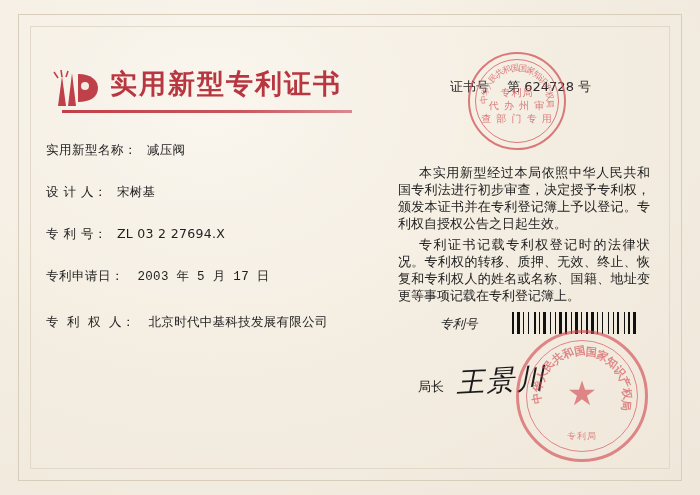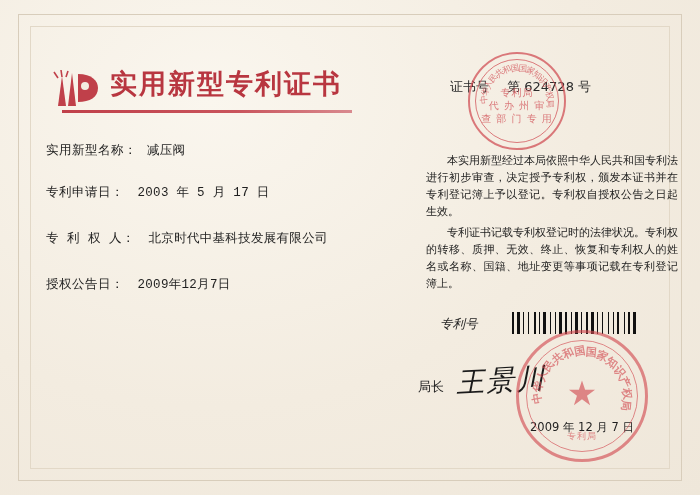--- a/index.html
+++ b/index.html
@@ -107,27 +107,26 @@
     display: inline-block;
     margin-left: 6px;
     letter-spacing: 0.3px;
   }
   .field-row.tall { height: 46px; font-family: Liberation Mono, monospace; }
 
   
   .body-text {
     position: absolute;
     left: 398px;
-    top: 152px;
+    top: 164px;
     width: 252px;
-    font-size: 11px;
+    font-size: 13px;
     line-height: 17px;
     color: #1d1d1d;
     text-align: justify;
-    margin-left: 28px;
   }
   .body-text p {
     margin: 0 0 4px 0;
     text-indent: 21px;
   }
 
   
   .patent-no-block {
     position: absolute;
     left: 440px;
@@ -317,32 +316,36 @@
       <span class="label">证书号</span>
       <span class="value">第 624728 号</span>
     </div>
   </div>
 
   <div class="fields">
     <div class="field-row">
       <span class="fl">实用新型名称：</span>
       <span class="fv">减压阀</span>
     </div>
+    <div class="field-row">
+      <span class="fl">设 计 人：</span>
+      <span class="fv">宋树基</span>
+    </div>
+    <div class="field-row">
+      <span class="fl">专 利 号：</span>
+      <span class="fv">ZL 03 2 27694.X</span>
+    </div>
     <div class="field-row tall">
       <span class="fl">专利申请日：</span>
       <span class="fv">2003 年 5 月 17 日</span>
     </div>
     <div class="field-row tall">
       <span class="fl">专 利 权 人：</span>
       <span class="fv">北京时代中基科技发展有限公司</span>
     </div>
-    <div class="field-row tall">
-      <span class="fl">授权公告日：</span>
-      <span class="fv">2009年12月7日</span>
-    </div>
   </div>
 
   <div class="body-text">
     <p>本实用新型经过本局依照中华人民共和国专利法进行初步审查，决定授予专利权，颁发本证书并在专利登记簿上予以登记。专利权自授权公告之日起生效。</p>
     <p>专利证书记载专利权登记时的法律状况。专利权的转移、质押、无效、终止、恢复和专利权人的姓名或名称、国籍、地址变更等事项记载在专利登记簿上。</p>
   </div>
 
   <div class="patent-no-block">
     <span class="patent-no-label">专利号</span>
     <span class="barcode" id="barcode">
@@ -392,21 +395,20 @@
         <i style="width: 1px; background: transparent;"></i>
         <i style="width: 2px; background: rgb(17, 17, 17);"></i>
         <i style="width: 1px; background: transparent;"></i>
         <i style="width: 3px; background: rgb(17, 17, 17);"></i>
         <i style="width: 1px; background: transparent;"></i>
       </span>
   </div>
 
   <div class="director">局长</div>
   <div class="signature">王景川</div>
-  <div class="issue-date">2009 年 12 月 7 日</div>
 
 
   <div class="seal seal-top">
     <div class="ring"></div>
     <div class="arc-text" id="seal-top-arc">
         <span style="transform: rotate(-95deg) translate(0px, -38px) rotate(0deg);">中</span>
         <span style="transform: rotate(-81deg) translate(0px, -38px) rotate(0deg);">华</span>
         <span style="transform: rotate(-67deg) translate(0px, -38px) rotate(0deg);">人</span>
         <span style="transform: rotate(-53deg) translate(0px, -38px) rotate(0deg);">民</span>
         <span style="transform: rotate(-39deg) translate(0px, -38px) rotate(0deg);">共</span>

